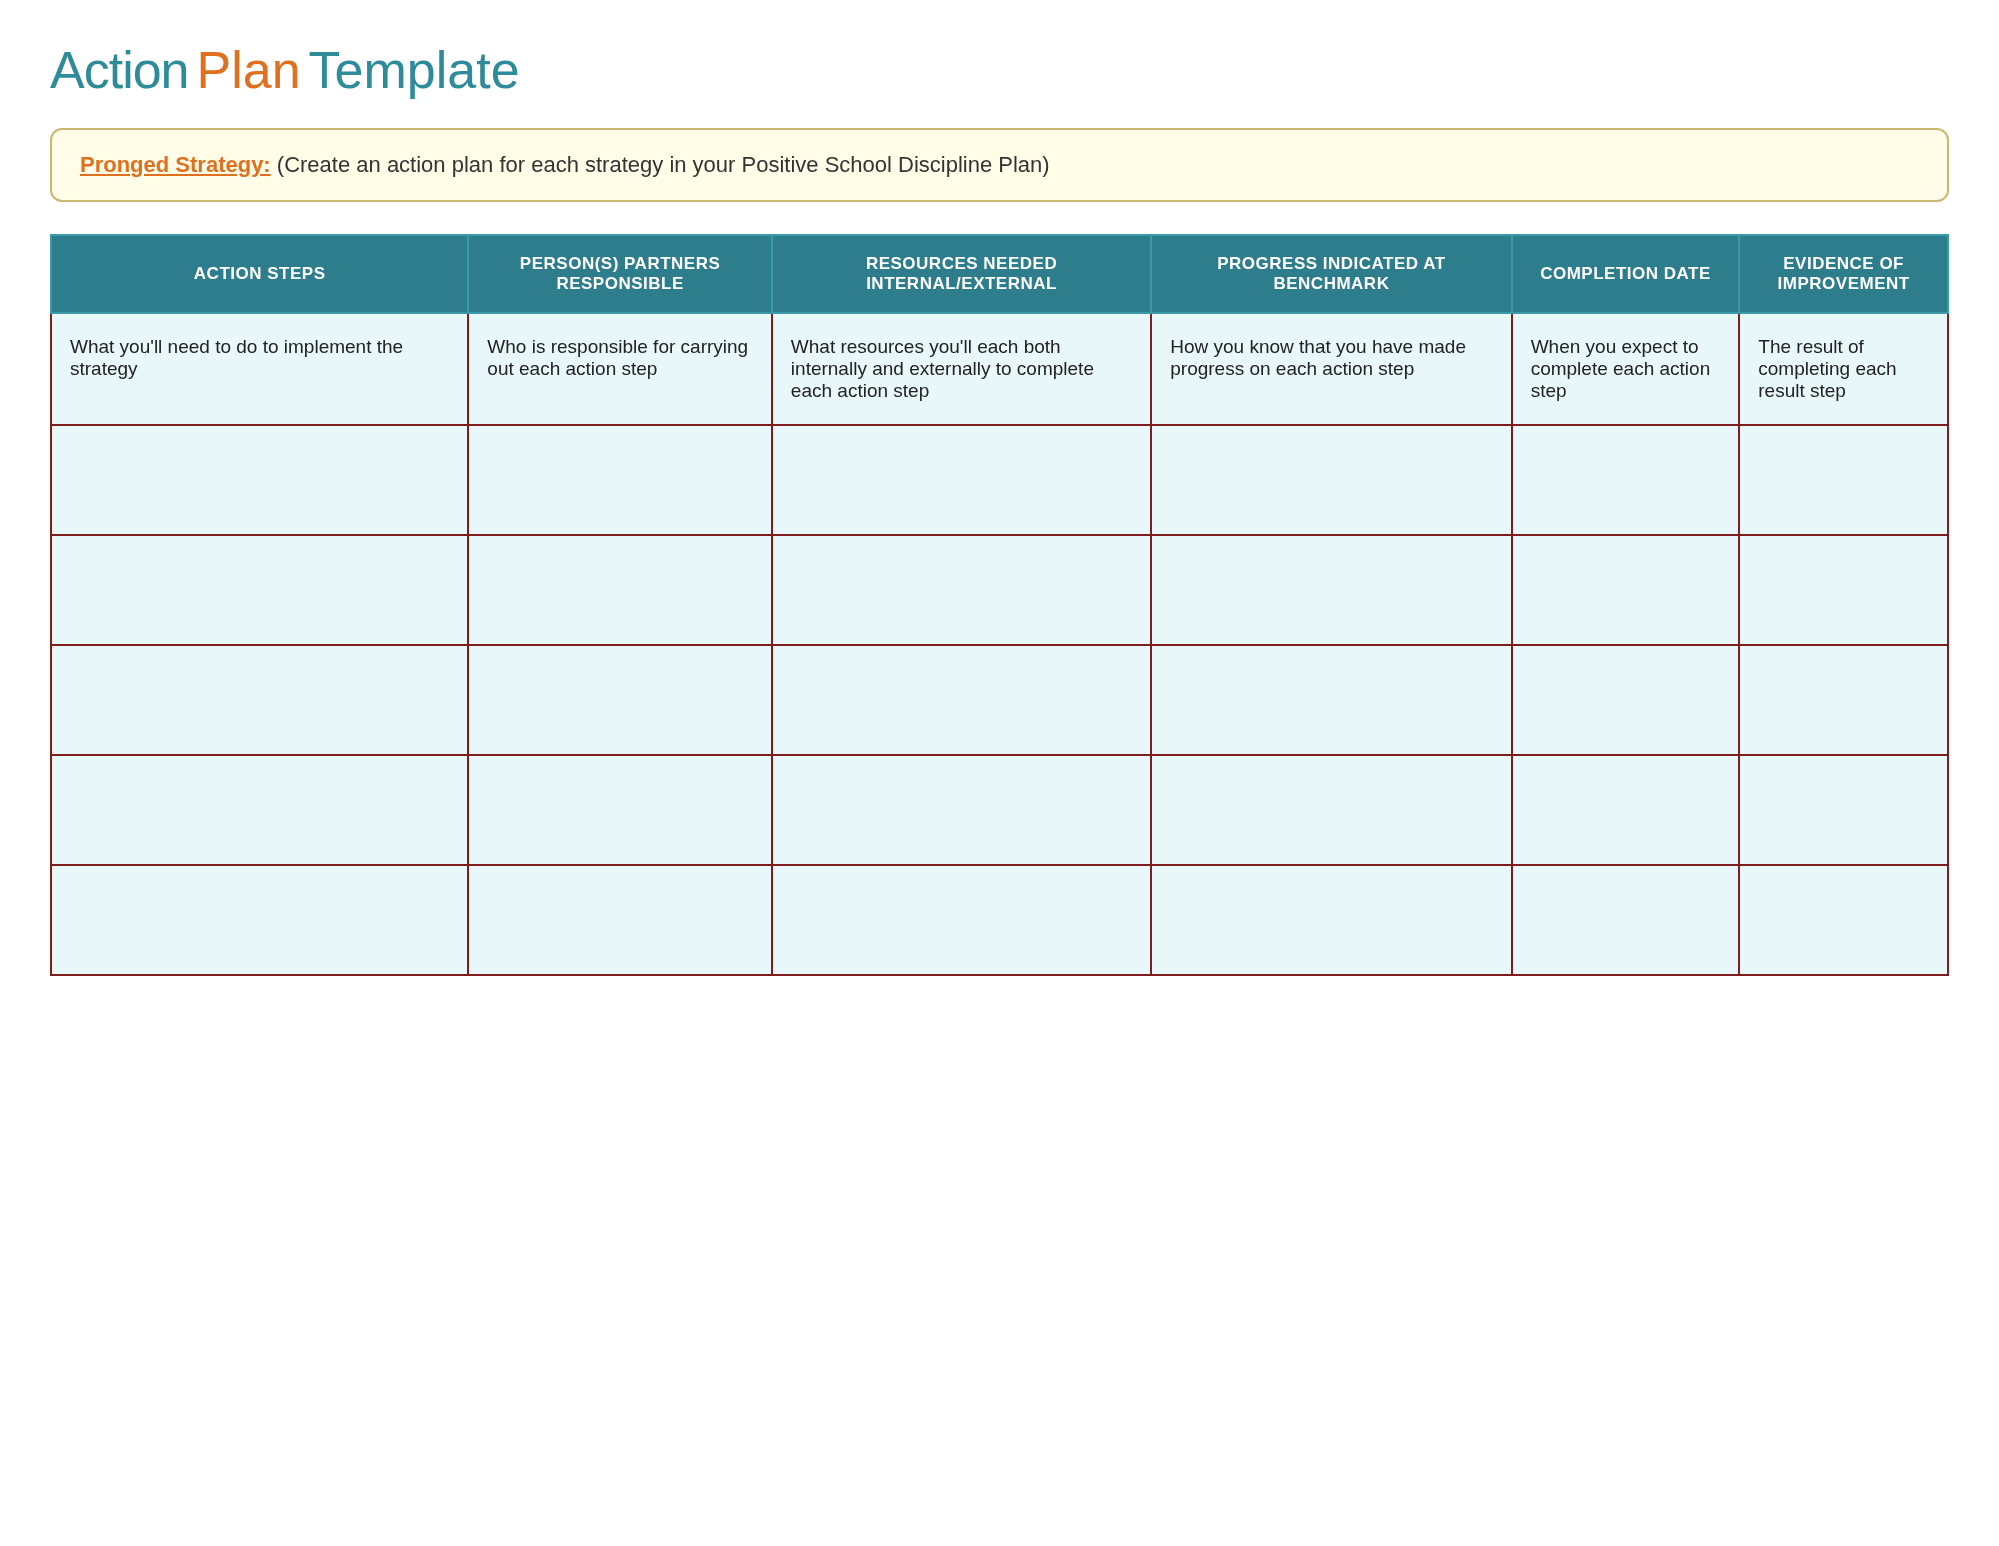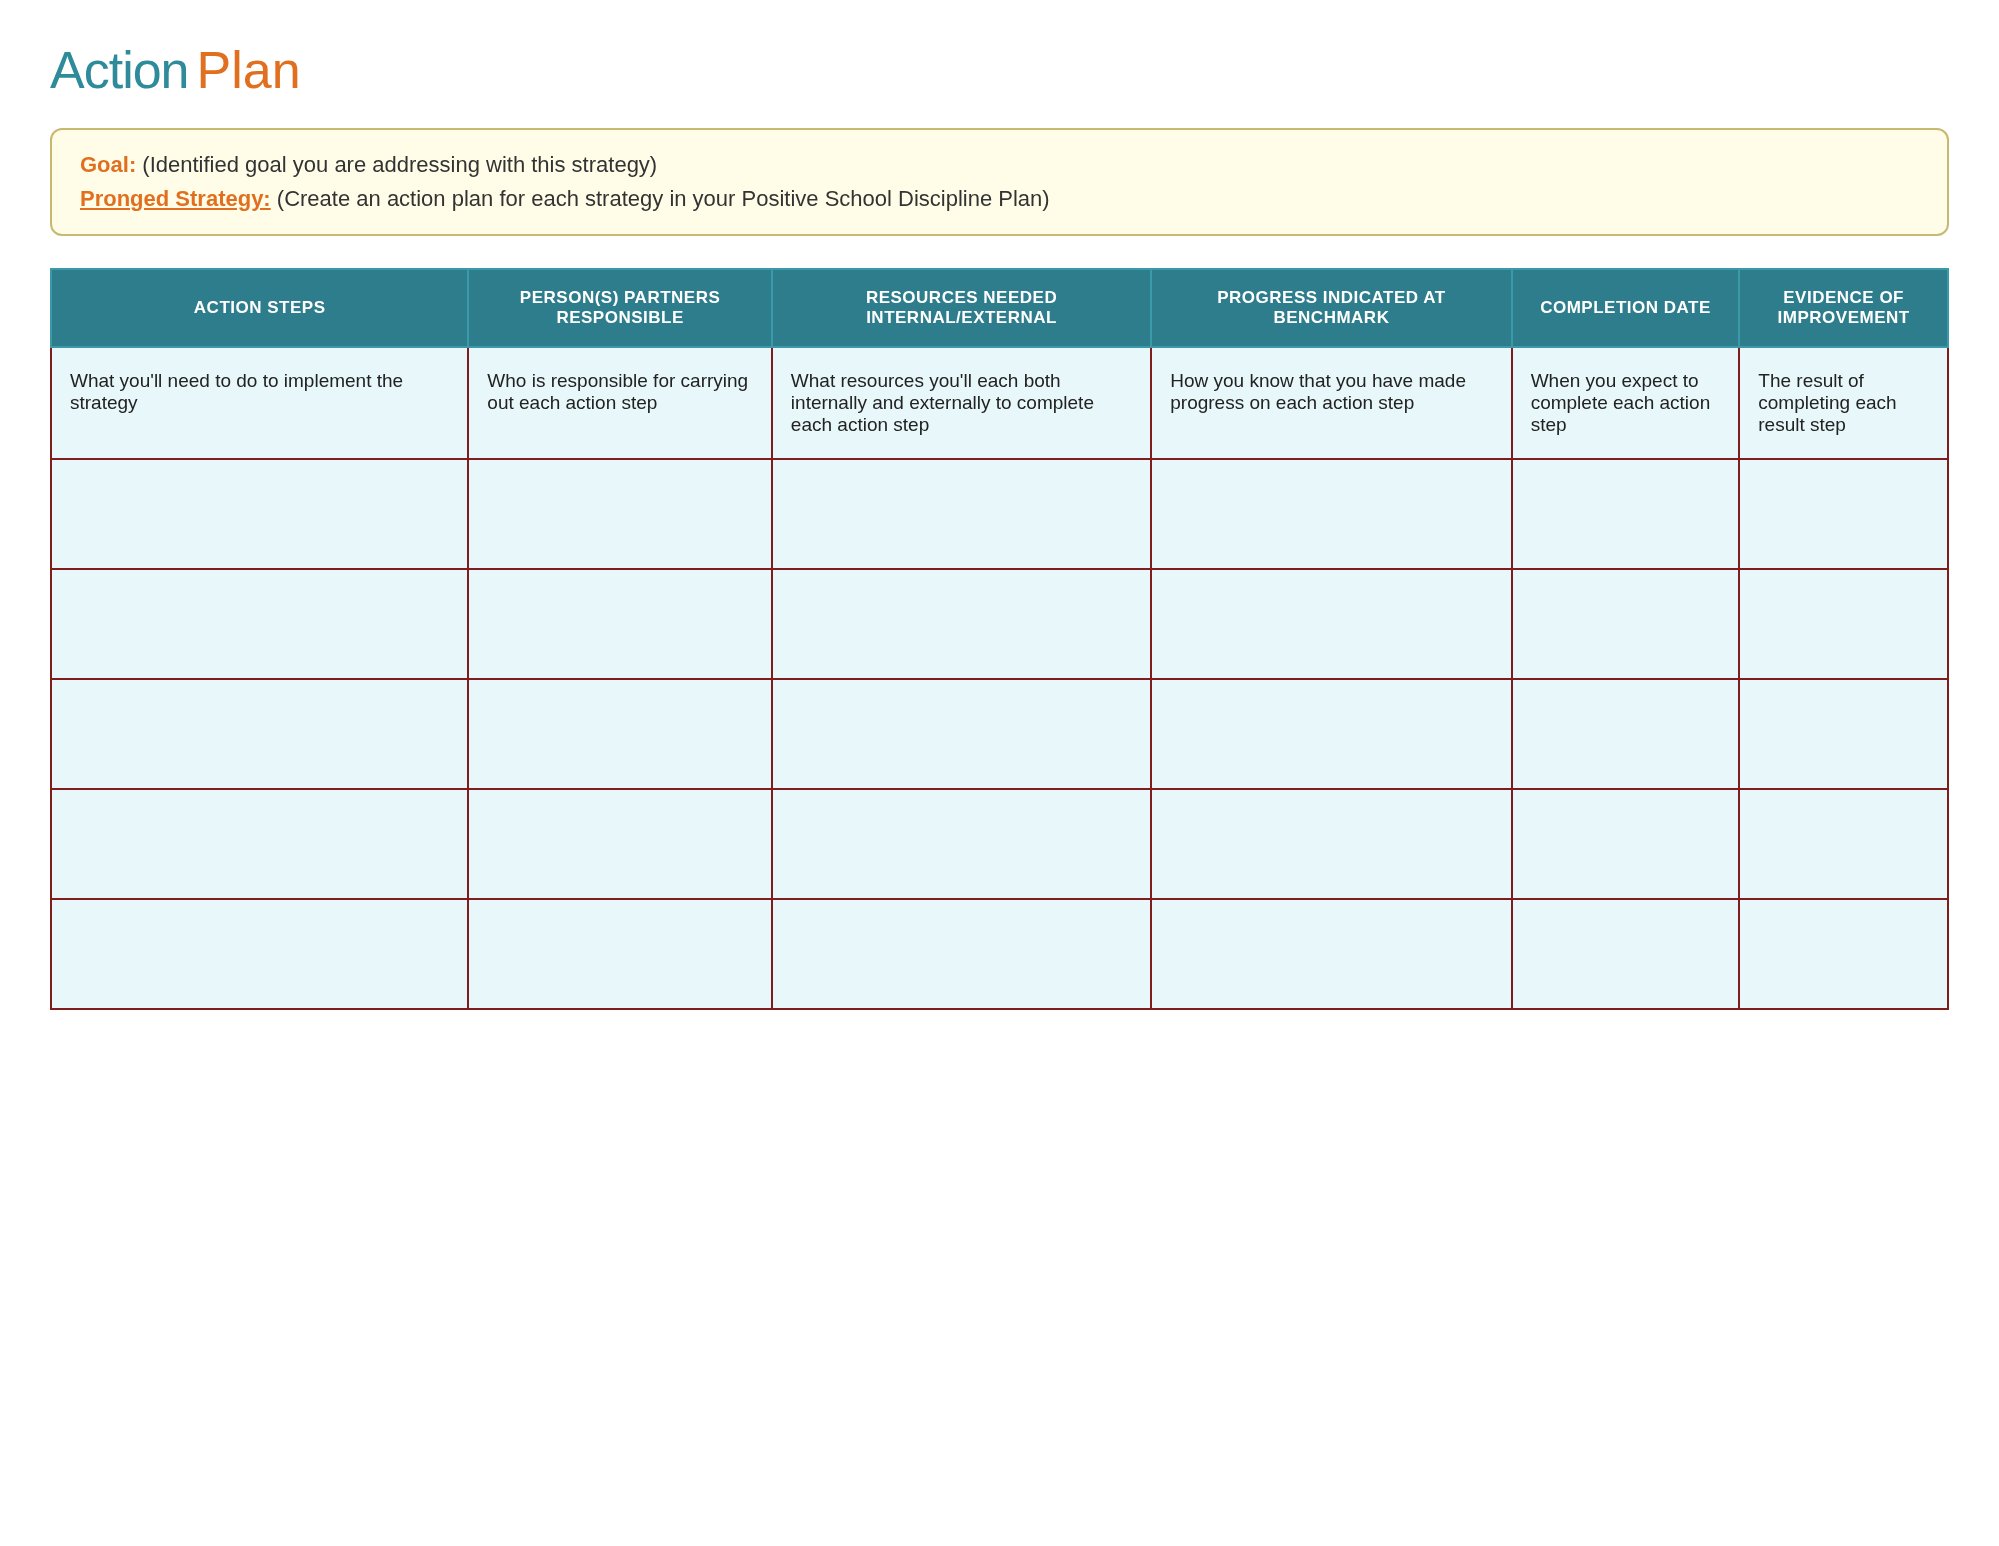--- a/index.html
+++ b/index.html
@@ -112,28 +112,25 @@
     col.col-completion { width: 12%; }
     col.col-evidence { width: 11%; }
   </style>
 </head>
 <body>
 
 <div>
   <div class="page-title">
     <span class="title-action">Action</span>
     <span class="title-plan">Plan</span>
+    <span class="title-template">Template</span>
   </div>
 </div>
 
 <div class="goal-box">
-  <div class="goal-line">
-    <span class="label">Goal:</span>
-    <span>(Identified goal you are addressing with this strategy)</span>
-  </div>
   <div class="strategy-line">
     <span class="label">Pronged Strategy:</span>
     <span> (Create an action plan for each strategy in your Positive School Discipline Plan)</span>
   </div>
 </div>
 
 <table class="action-table">
   <colgroup>
     <col class="col-action">
     <col class="col-persons">

